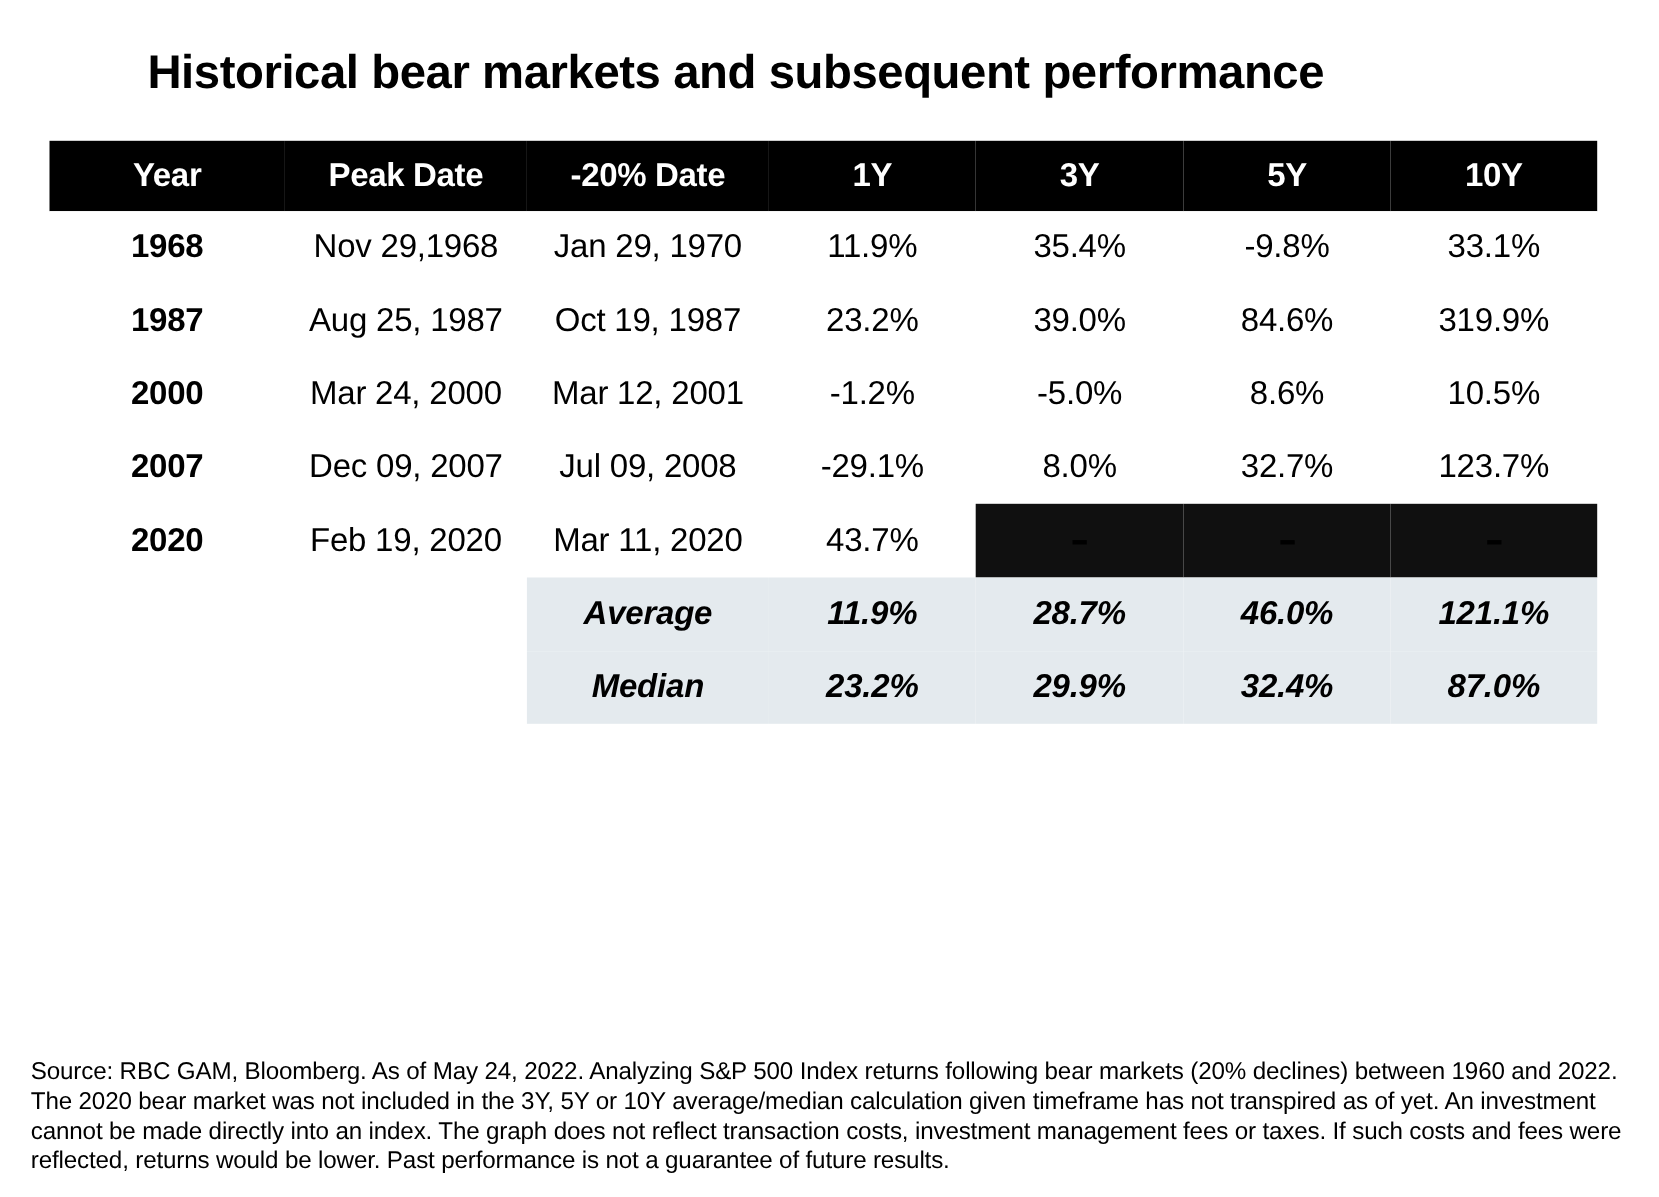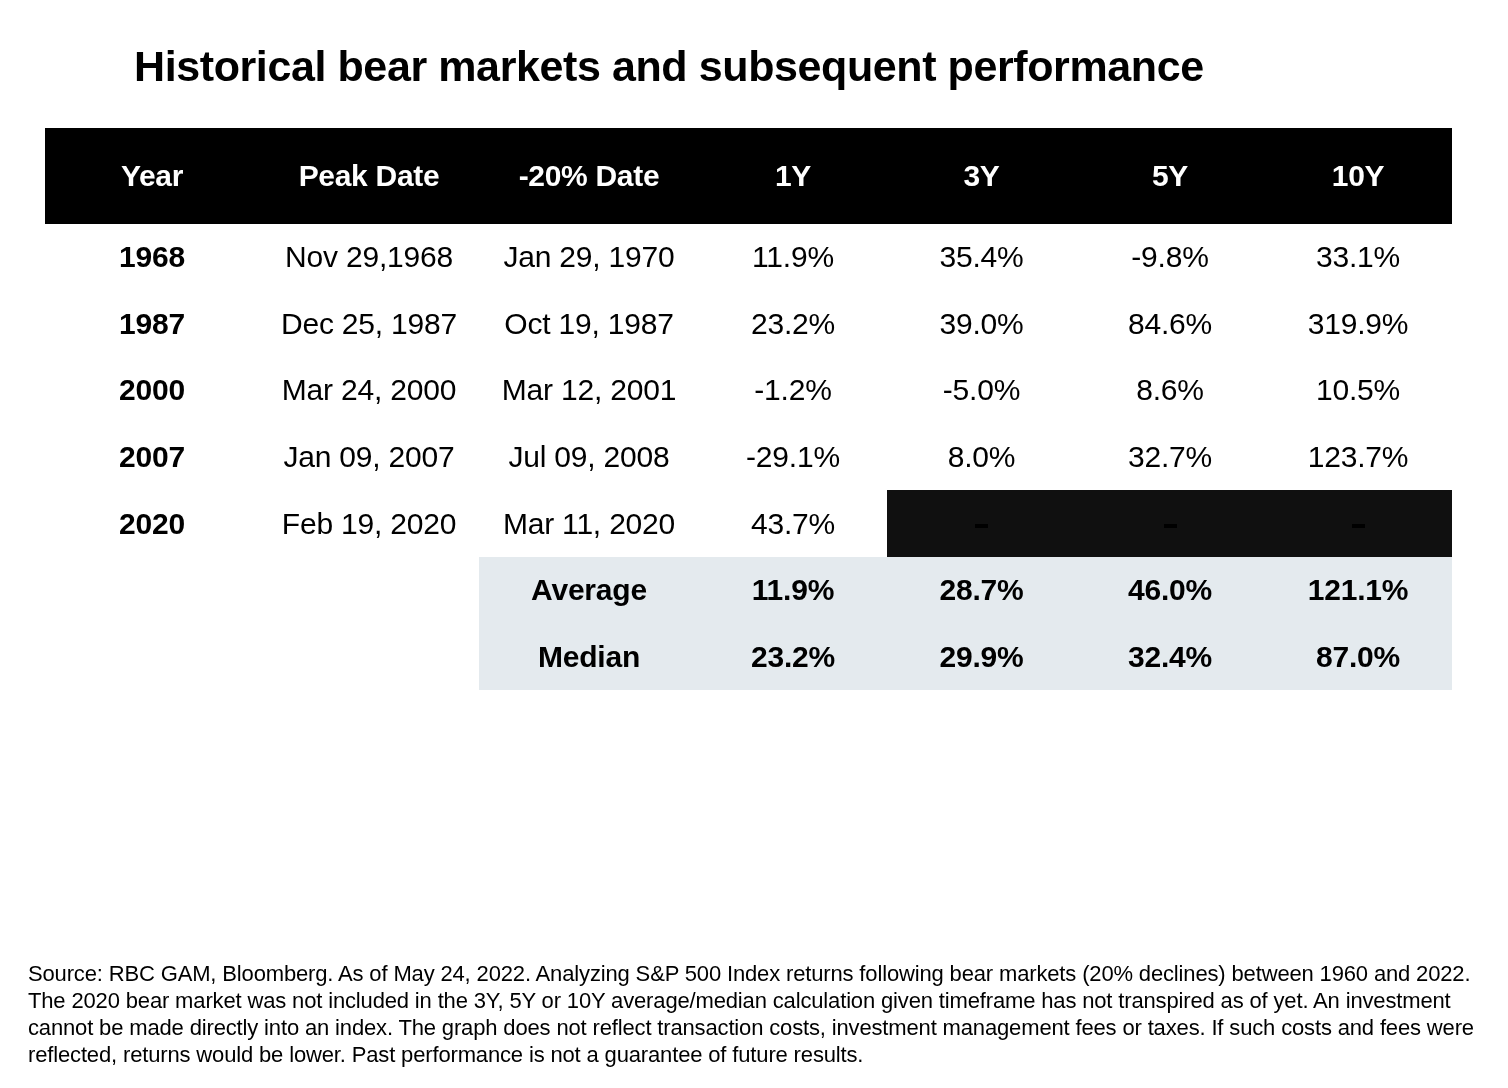--- a/index.html
+++ b/index.html
@@ -48,21 +48,21 @@
   #bear-market-table col.c-10y       { width: 188px; }
 
   
   #bear-market-table thead tr { background: #000000; }
   #bear-market-table thead th {
     color: #ffffff;
     font-size: 30px;
     font-weight: bold;
     text-align: center;
     height: 64px;
-    padding: 16px;
+    padding: 0;
     vertical-align: middle;
     letter-spacing: -0.3px;
   }
 
   
   #bear-market-table tbody td {
     height: 66.6px;
     padding: 0;
     text-align: center;
     vertical-align: middle;
@@ -84,20 +84,21 @@
     display: inline-block;
     width: 13px;
     height: 4px;
     background: #000000;
     vertical-align: middle;
   }
 
   
   tr.summary-row td {
     background: #e4eaee !important;
+    font-style: italic;
     font-weight: bold;
     height: 67px;
     margin-left: 46px;
   }
   tr.summary-row td.summary-blank {
     background: #ffffff !important;
   }
   tr.summary-row td.summary-label {
     text-align: right;
     padding-right: 16px;
@@ -154,41 +155,41 @@
       <td>11.9%</td>
       <td>35.4%</td>
       <td>-9.8%</td>
       <td>33.1%</td>
     </tr>
 
 
 
     <tr>
       <td class="year-cell">1987</td>
-      <td>Dec 25, 1987</td>
+      <td>Aug 25, 1987</td>
       <td>Oct 19, 1987</td>
       <td>23.2%</td>
       <td>39.0%</td>
       <td>84.6%</td>
       <td>319.9%</td>
     </tr>
 
     <tr>
       <td class="year-cell">2000</td>
       <td>Mar 24, 2000</td>
       <td>Mar 12, 2001</td>
       <td>-1.2%</td>
       <td>-5.0%</td>
       <td>8.6%</td>
       <td>10.5%</td>
     </tr>
 
     <tr>
       <td class="year-cell">2007</td>
-      <td>Jan 09, 2007</td>
+      <td>Dec 09, 2007</td>
       <td>Jul 09, 2008</td>
       <td>-29.1%</td>
       <td>8.0%</td>
       <td>32.7%</td>
       <td>123.7%</td>
     </tr>
 
     <tr>
       <td class="year-cell">2020</td>
       <td>Feb 19, 2020</td>

